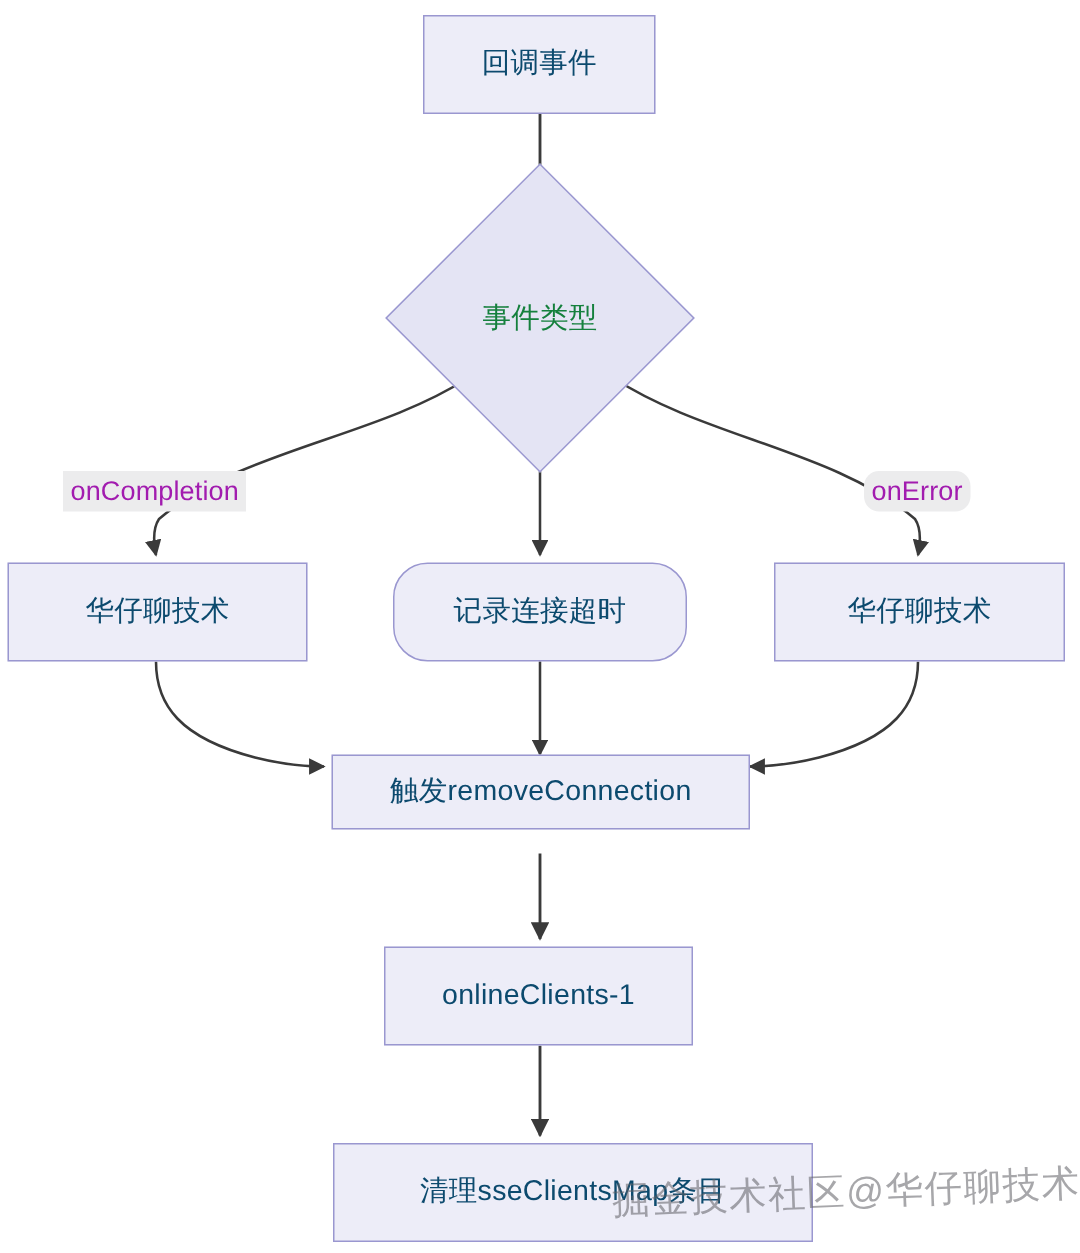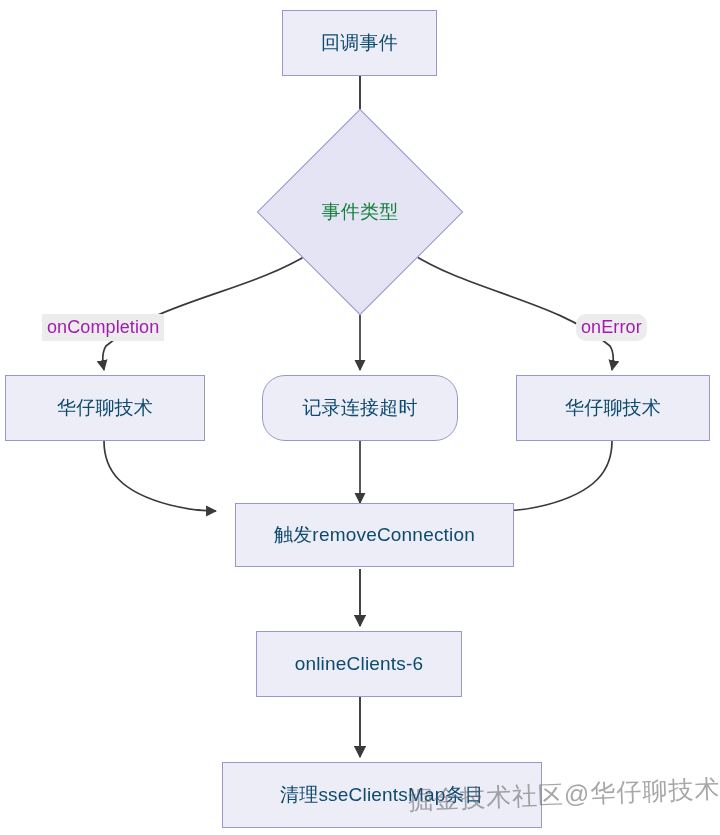--- a/index.html
+++ b/index.html
@@ -167,26 +167,26 @@
     </div>
 
     <div class="node node-process" style="left:262px; top:375px; width:196px; height:66px;border-radius:23px;">
       <span>记录连接超时</span>
     </div>
 
     <div class="node node-process" style="left:516px; top:375px; width:194px; height:66px;">
       <span>华仔聊技术</span>
     </div>
 
-    <div class="node node-process" style="left:235px; top:503px; width:279px; height:64px;">
+    <div class="node node-process" style="left:221px; top:503px; width:279px; height:50px;">
       <span>触发removeConnection</span>
     </div>
 
     <div class="node node-process" style="left:256px; top:631px; width:206px; height:66px;">
-      <span>onlineClients-6</span>
+      <span>onlineClients-1</span>
     </div>
 
     <div class="node node-process" style="left:222px; top:762px; width:320px; height:66px;">
       <span>清理sseClientsMap条目</span>
     </div>
 
   </div>
 
   <div id="watermark">
     <span>掘金技术社区@华仔聊技术</span>

